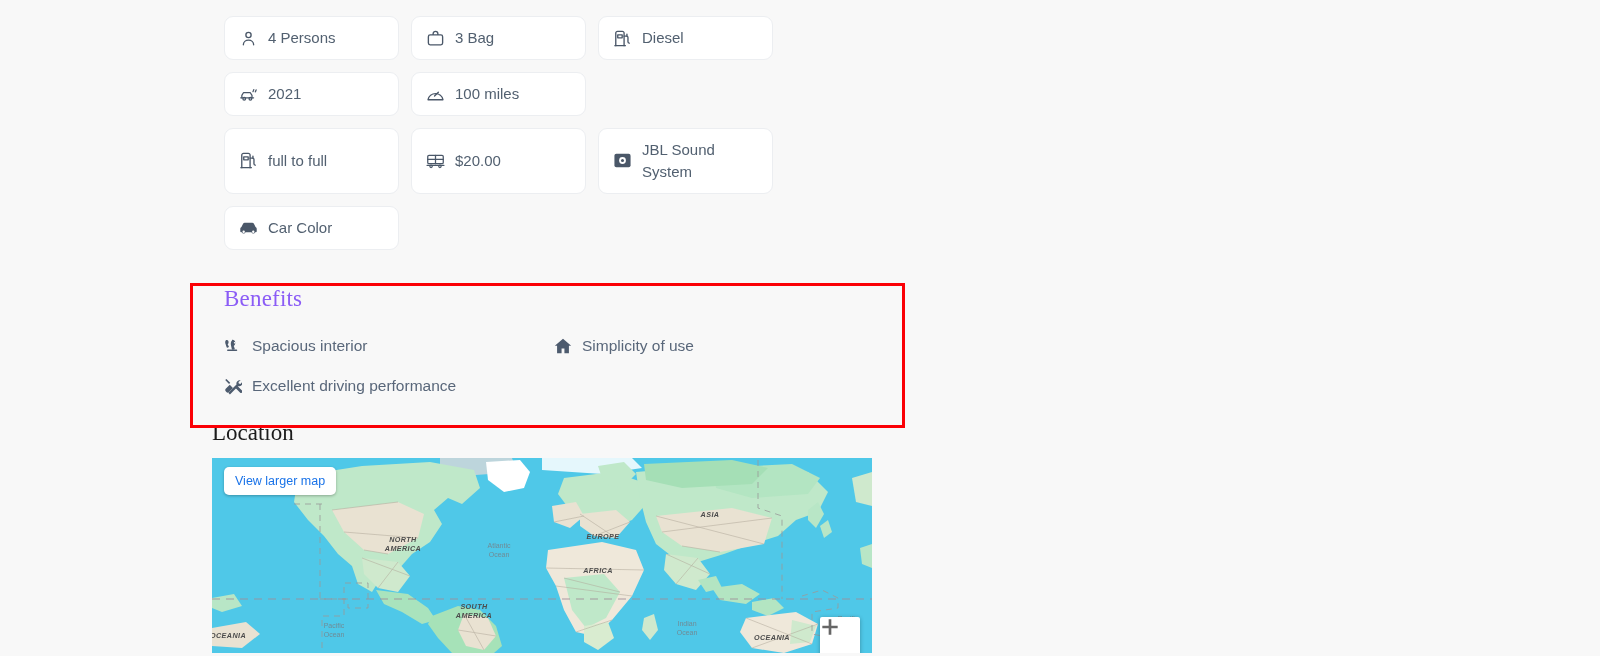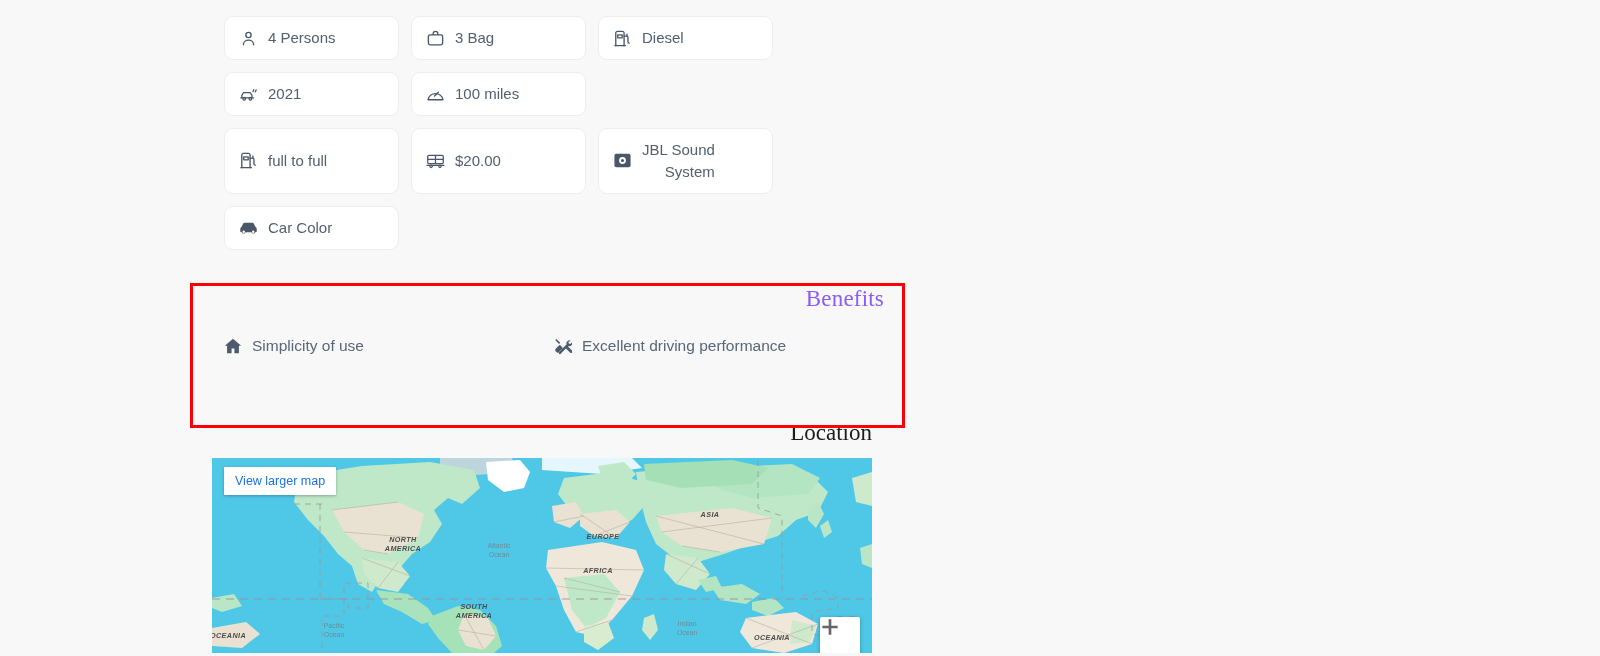--- a/index.html
+++ b/index.html
@@ -9,21 +9,20 @@
     width: 1600px;
     height: 656px;
     overflow: hidden;
     font-family: "Liberation Sans", sans-serif;
   }
   .page {
     position: relative;
     width: 1312px;
     height: 656px;
     background: #f8f8f8;
-    text-align: right;
   }
 
   
   .specs {
     position: absolute;
     left: 224px;
     top: 16px;
     width: 560px;
   }
   .spec-row {
@@ -127,21 +126,21 @@
   .map svg { position: absolute; inset: 0; display: block; }
   .map-btn {
     position: absolute;
     left: 12px;
     top: 9px;
     background: #ffffff;
     color: #1a73e8;
     font-size: 12.5px;
     font-family: "Liberation Sans", sans-serif;
     padding: 7px 11px;
-    border-radius: 0;
+    border-radius: 5px;
     box-shadow: 0 1px 3px rgba(0,0,0,.28);
     z-index: 5;
     cursor: pointer;
     white-space: nowrap;
   }
   .zoom-ctl {
     position: absolute;
     right: 12px;
     bottom: -4px;
     width: 40px;
@@ -290,20 +289,31 @@
         </span>
         <span class="lbl">Car Color</span>
       </div>
     </div>
   </div>
 
   <div class="benefits">
     <h2 class="sec-title">Benefits</h2>
     <div class="ben-grid">
 
+      <div class="ben-item">
+        <span class="ic">
+          <svg viewBox="0 0 24 24" fill="currentColor">
+            <path d="M2.6 4.2c1.6-.6 3 .2 3.4 1.7.4 1.5-.2 3-1.1 4l1.5 2.5c.3.5.1 1.1-.4 1.3l-1.4.5c-.5.2-1-.1-1.1-.6L2.3 9.9c-.6-1.1-.9-2.4-.7-3.5.2-1.1.6-1.9 1-2.2z"></path>
+            <path d="M10.6 3.9c2.3-.4 4.1 1 4.4 3 .3 2-.6 3.9-2 5l1.3 3.3c.2.6-.1 1.2-.7 1.3l-2 .5c-.6.1-1.1-.3-1.2-.9l-1-4.5c-.5-2.2-.4-4.3.2-5.7.3-.7.6-1 1-1z"></path>
+            <circle cx="14.2" cy="7.6" r="1.1" fill="#ffffff"></circle>
+            <path d="M5.1 16.6h11.5a1 1 0 0 1 0 2.1H5.1a1 1 0 0 1 0-2.1z"></path>
+          </svg>
+        </span>
+        <span>Spacious interior</span>
+      </div>
 
       <div class="ben-item">
         <span class="ic">
           <svg viewBox="0 0 24 24" fill="currentColor">
             <path d="M12 2.4 1.1 11.7h3v9.9h6V15.4h3.8v6.2h6v-9.9h3z"></path>
           </svg>
         </span>
         <span>Simplicity of use</span>
       </div>
 

